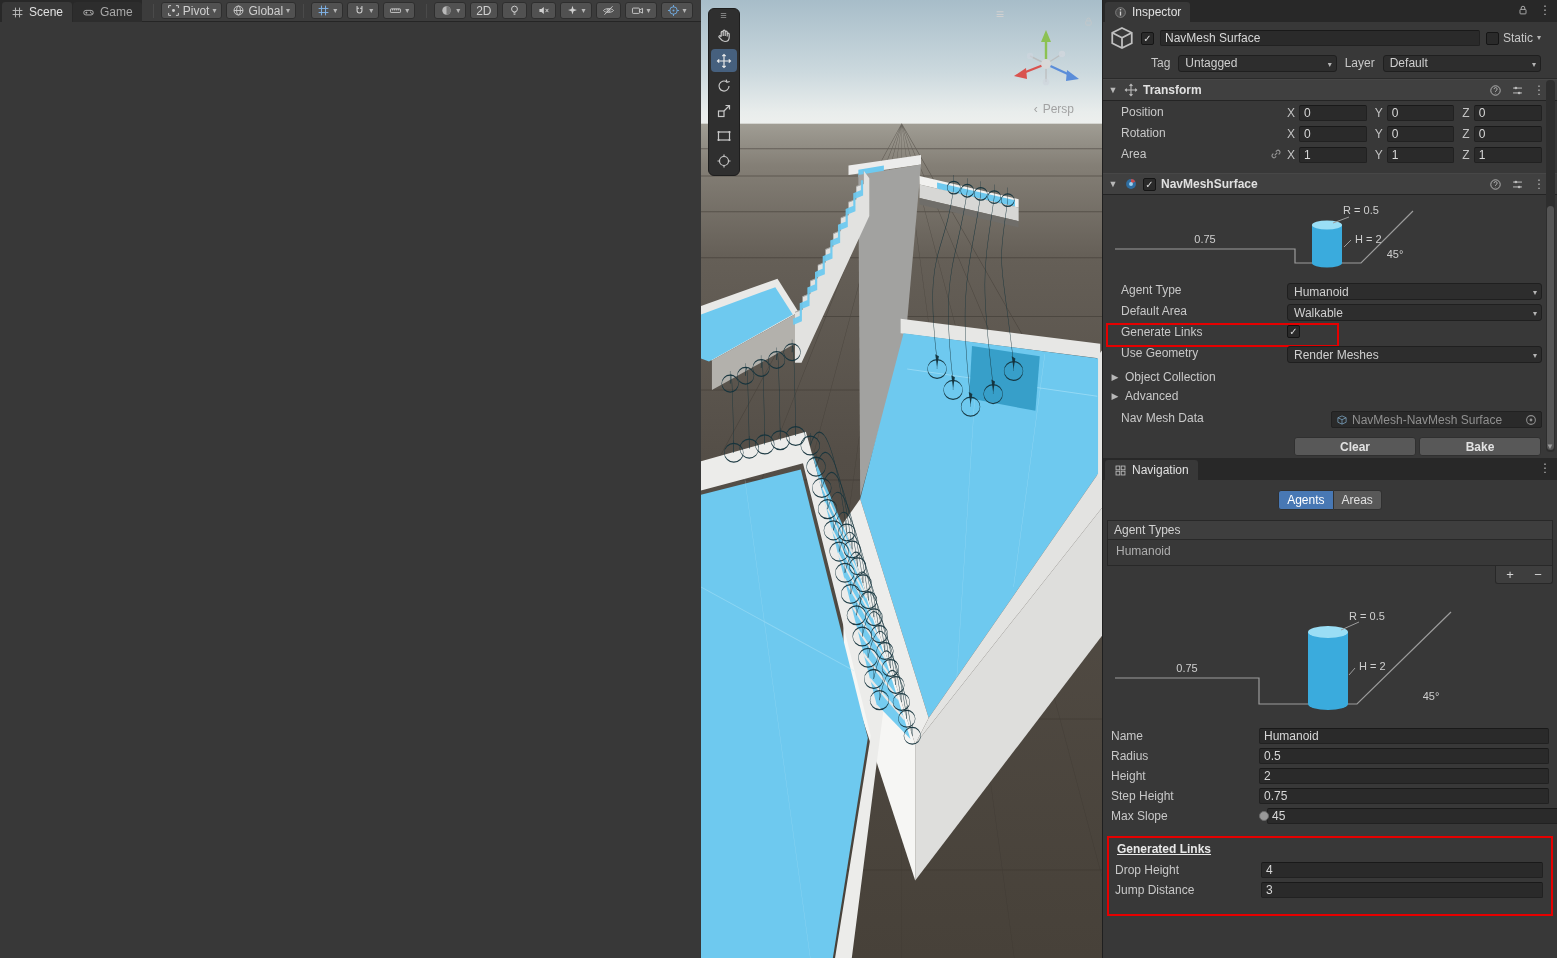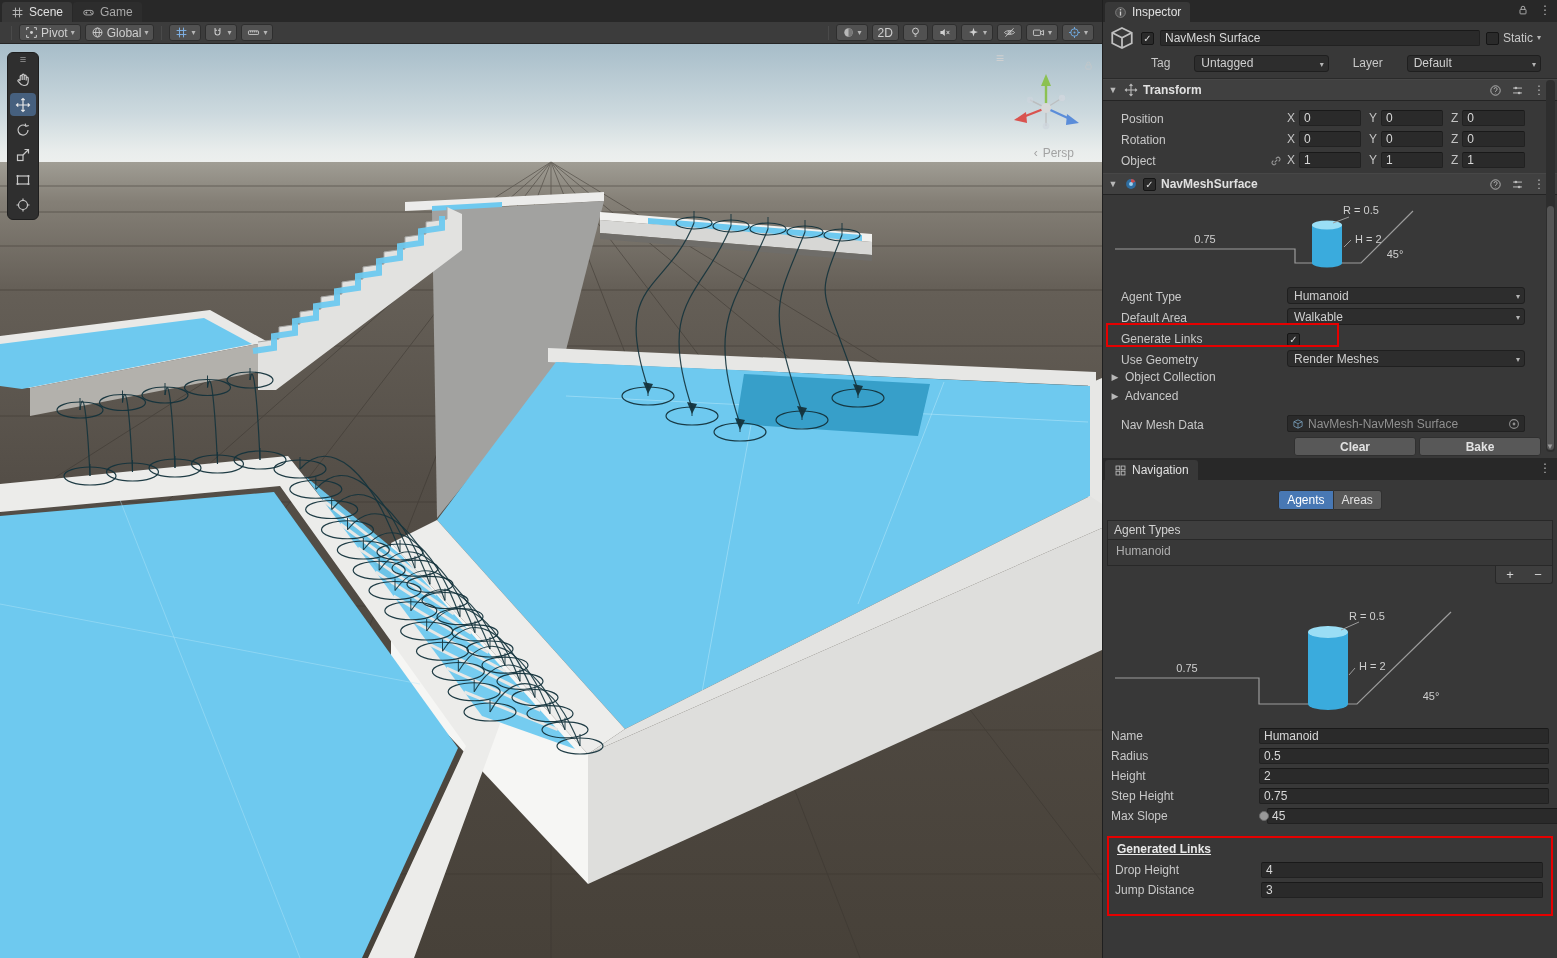--- a/index.html
+++ b/index.html
@@ -4,21 +4,21 @@
 <style>
   :root{
     --navmesh_blue:#6ec9ef; --navmesh_shadow:#379fc9; --highlight_red:#e60000;
     --selected_blue:#4878b4; --cylinder_blue:#3aabdd; --cylinder_top:#9adef5;
   }
   *{box-sizing:border-box; user-select:none;}
   html,body{margin:0;padding:0;}
   body{width:1557px;height:958px;overflow:hidden;background:#383838;
        font:12px "Liberation Sans",sans-serif;color:#cccccc;}
   .app{display:flex;width:1557px;height:958px;}
-  .scene-pane{width:1102px;flex:none;display:flex;flex-direction:column;background:#383838;}
+  .scene-pane{width:1102px;flex:none;display:flex;flex-direction:row;background:#383838;}
   .insp-pane{width:455px;flex:none;border-left:1px solid #1f1f1f;display:flex;flex-direction:column;background:#383838;}
 
   
   .tabbar{height:22px;flex:none;background:#282828;display:flex;align-items:flex-end;padding-left:2px;gap:1px;position:relative;}
   .tab{height:20px;display:flex;align-items:center;gap:5px;padding:0 9px;background:#2d2d2d;color:#a8a8a8;border-radius:3px 3px 0 0;}
   .tab.active{background:#383838;color:#e0e0e0;}
   .tab .icon{width:13px;height:13px;color:#b8b8b8;}
   .tabbar-icons{position:absolute;right:6px;top:4px;display:flex;gap:10px;align-items:center;color:#b4b4b4;}
   .kebab{font-size:12px;color:#b4b4b4;line-height:12px;}
 
@@ -55,40 +55,40 @@
 
   .insp-scroll{position:relative;height:436px;flex:none;overflow:hidden;}
   .v-scrollbar{position:absolute;right:2px;top:58px;width:9px;height:372px;background:#2e2e2e;border-radius:4px;}
   .v-thumb{position:absolute;left:1px;top:126px;width:7px;height:244px;background:#555555;border-radius:4px;}
   .scroll-arrow{position:absolute;right:3px;top:420px;font-size:8px;color:#9a9a9a;}
 
   .go-header{padding:5px 6px 5px 6px;border-bottom:1px solid #2a2a2a;}
   .go-row1{display:flex;align-items:center;gap:6px;height:22px;padding-right:10px;}
   .go-row1 .icon.cube{width:26px;height:26px;color:#c0c0c0;flex:none;}
   .static-group{display:flex;align-items:center;gap:4px;flex:none;color:#c8c8c8;}
-  .go-row2{display:flex;align-items:center;gap:24px;height:20px;margin-top:4px;padding:0 10px 0 42px;color:#c8c8c8;}
+  .go-row2{display:flex;align-items:center;gap:8px;height:20px;margin-top:4px;padding:0 10px 0 42px;color:#c8c8c8;}
 
   .comp-header{height:22px;background:#404040;border-top:1px solid #474747;border-bottom:1px solid #242424;display:flex;align-items:center;gap:5px;padding:0 4px;}
   .fold{width:12px;font-size:9px;color:#b8b8b8;text-align:center;flex:none;}
   .comp-title{font-weight:bold;color:#e0e0e0;}
   .comp-header .icon{width:14px;height:14px;color:#bdbdbd;}
   .hicons{margin-left:auto;display:flex;gap:9px;align-items:center;padding-right:8px;color:#b6b6b6;}
   .hicons .icon{width:13px;height:13px;}
 
   .rows{padding:4px 0 5px 0;}
-  .row{display:flex;align-items:flex-end;height:21px;padding:0 32px 0 18px;}
+  .row{display:flex;align-items:flex-start;height:21px;padding:0 15px 0 18px;}
   .row.rel{position:relative;}
   .row .lbl{width:166px;flex:none;color:#c8c8c8;white-space:nowrap;}
   .row .lbl.narrow{width:148px;}
   .axis-group{display:flex;flex:1;gap:8px;align-items:center;}
   .axis{display:flex;align-items:center;gap:4px;flex:1;}
   .axis .ax{color:#c3c3c3;}
   .link-ic{width:14px;height:14px;color:#9a9a9a;margin-right:4px;flex:none;}
   .fold-row{display:flex;align-items:center;gap:4px;height:19px;padding:0 16px 0 6px;color:#c8c8c8;}
-  .objfield{flex:1;height:17px;background:#2a2a2a;border:1px solid #212121;border-radius:2px;display:flex;align-items:center;gap:4px;padding:0 3px 0 4px;color:#909090;white-space:nowrap;overflow:hidden;}
+  .objfield{flex:1;height:17px;background:#2a2a2a;border:1px solid #212121;border-radius:2px;display:flex;align-items:center;gap:4px;padding:0 3px 0 4px;color:#909090;white-space:nowrap;overflow:hidden;margin-left:44px;}
   .objfield .icon{width:12px;height:12px;color:#7ea7c4;flex:none;}
   .objfield .picker{margin-left:auto;width:14px;height:14px;color:#8f8f8f;flex:none;}
   .btnrow{display:flex;justify-content:flex-end;gap:3px;padding:5px 16px 6px 0;}
   .red-outline{position:absolute;left:3px;top:-2px;width:233px;height:24px;border:2px solid var(--highlight_red);pointer-events:none;}
 
   .agent-diagram{display:block;margin:4px 0 0 6px;}
 
   
   .nav-content{flex:1;padding-top:4px;overflow:hidden;}
   .seg-tabs{display:flex;justify-content:center;margin:6px 0 10px 0;}
@@ -697,21 +697,21 @@
                 <span class="ax">Y</span>
                 <input class="f" value="0" style="">
               </div>
             <div class="axis">
                 <span class="ax">Z</span>
                 <input class="f" value="0" style="">
               </div>
           </div>
         </div>
         <div class="row">
-          <span class="lbl narrow">Object</span>
+          <span class="lbl narrow">Area</span>
           <svg class="link-ic">
               <use href="#i-link"></use>
             </svg>
           <div class="axis-group">
             <div class="axis">
                 <span class="ax">X</span>
                 <input class="f" value="1" style="">
               </div>
             <div class="axis">
                 <span class="ax">Y</span>

